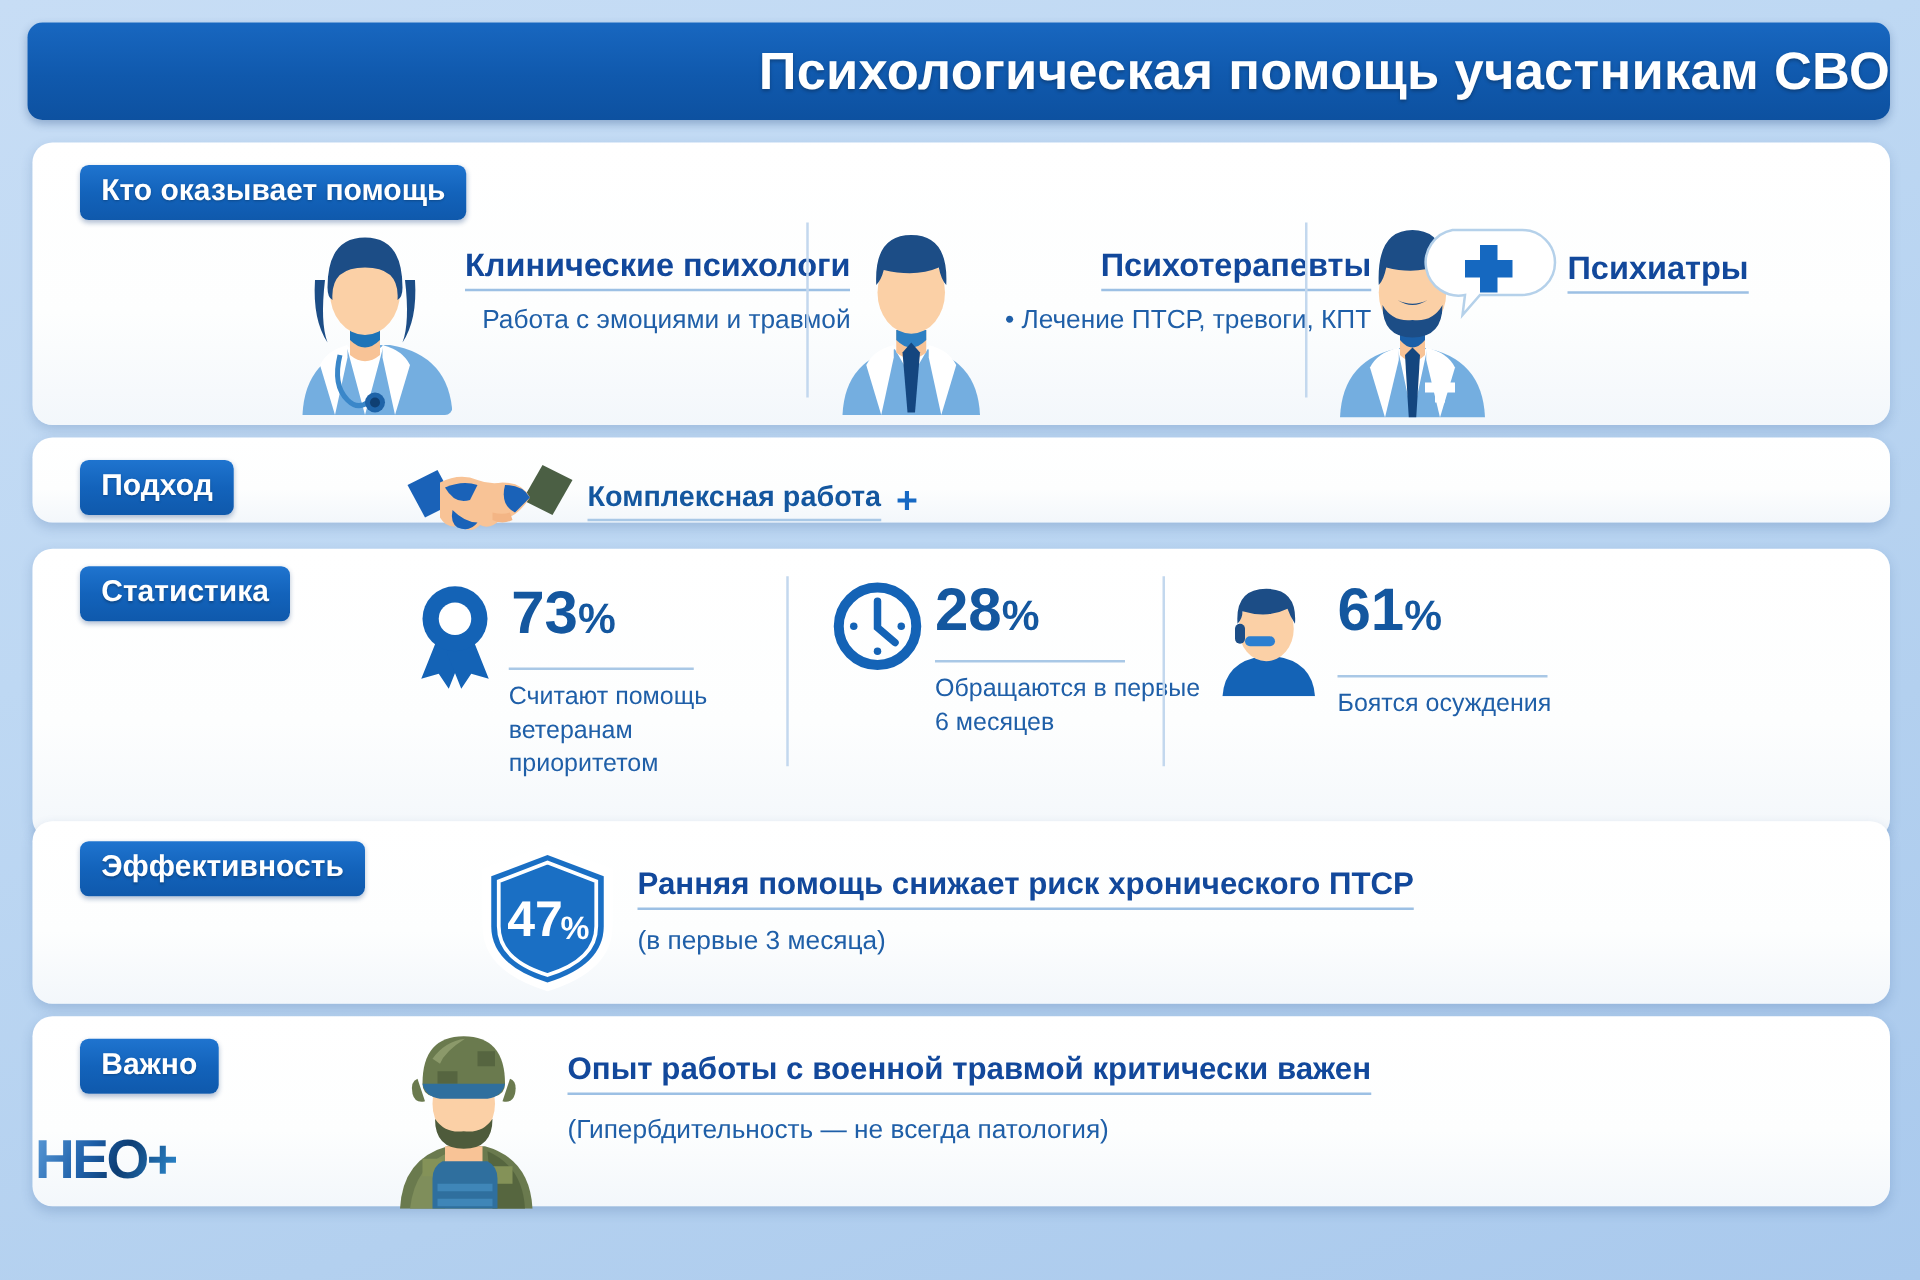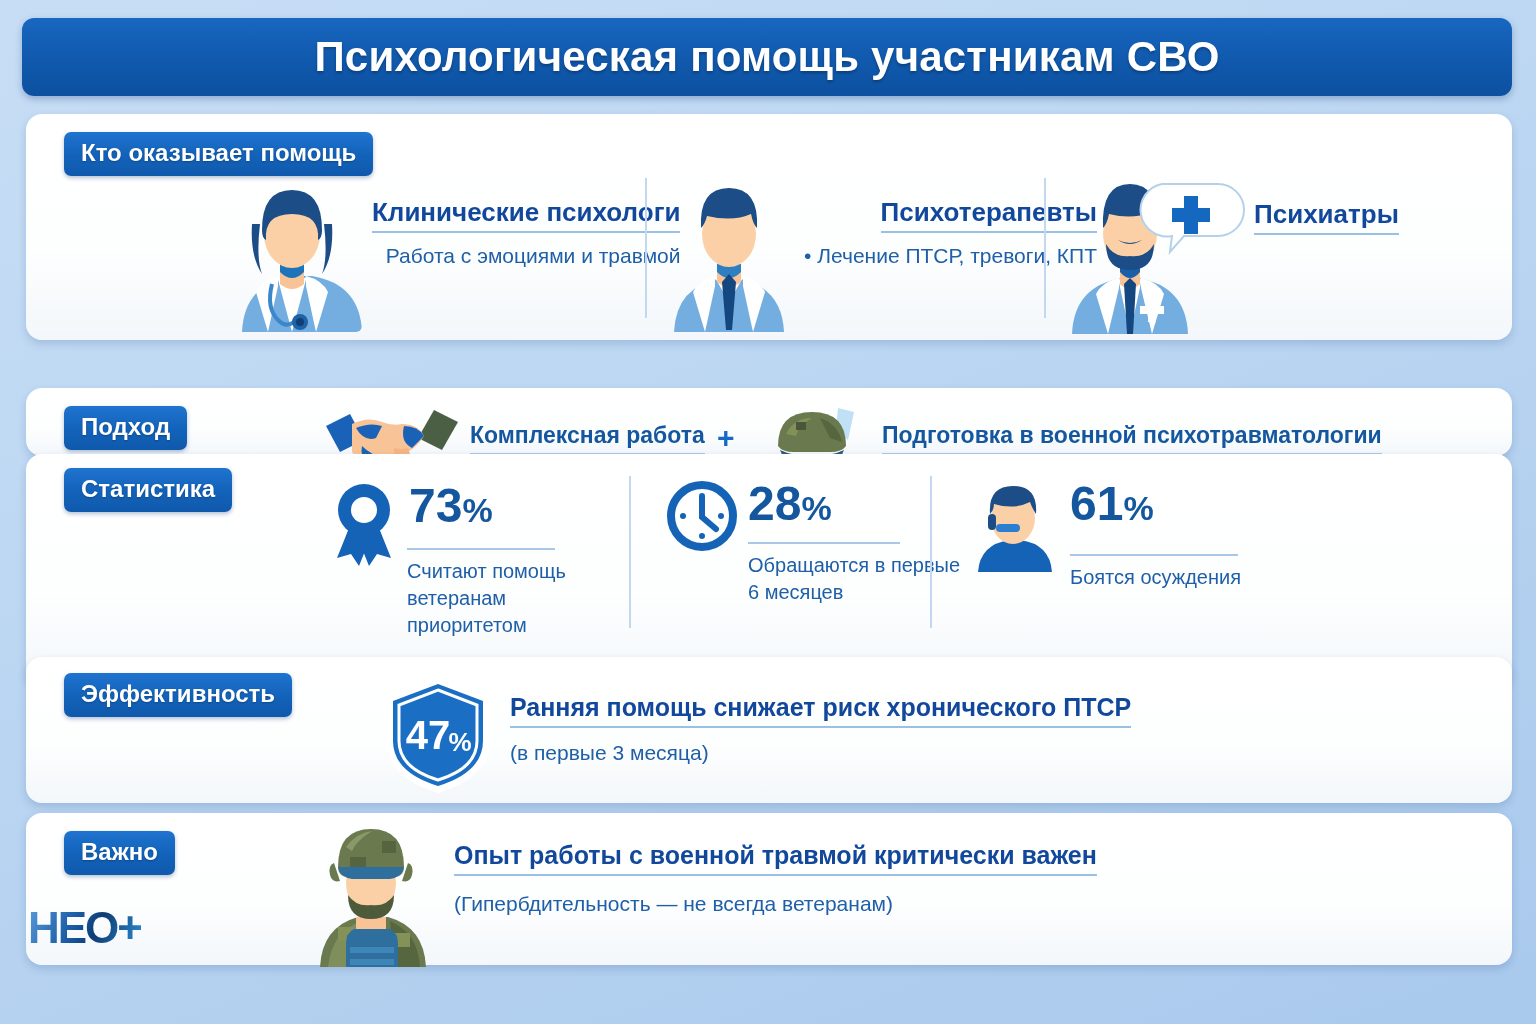--- a/index.html
+++ b/index.html
@@ -10,38 +10,38 @@
     position:relative;
   }
   .canvas{position:absolute;inset:0;}
 
   
   .title-bar{
     position:absolute;left:22px;top:18px;width:1490px;height:78px;
     background:linear-gradient(180deg,#1867c0 0%,#1059ad 55%,#0d51a0 100%);
     border-radius:12px;
     box-shadow:0 3px 7px rgba(20,60,120,.30);
-    display:flex;align-items:center;justify-content:center;
+    display:flex;align-items:center;justify-content:flex-end;
   }
   .title-bar h1{
     margin:0;color:#ffffff;font-size:42px;font-weight:bold;
     letter-spacing:.2px;text-shadow:0 2px 3px rgba(0,0,0,.28);
     white-space:nowrap;
   }
 
   
   .card{
     position:absolute;left:26px;width:1486px;
     background:linear-gradient(180deg,#ffffff 0%,#fdfefe 60%,#f3f7fb 100%);
     border-radius:16px;
     box-shadow:0 4px 9px rgba(40,80,140,.20);
   }
   #card-who{top:114px;height:226px;text-align:right;}
-  #card-approach{top:350px;height:68px;margin-top:38px;}
-  #card-stats{top:454px;height:232px;}
+  #card-approach{top:350px;height:68px;}
+  #card-stats{top:439px;height:232px;}
   #card-effect{top:657px;height:146px;}
   #card-important{top:813px;height:152px;}
 
   
   .badge{
     position:absolute;left:38px;
     background:linear-gradient(180deg,#1f74cf 0%,#1363bb 50%,#0f59ac 100%);
     color:#fff;font-weight:bold;border-radius:7px;
     padding:7px 17px 9px 17px;font-size:24px;white-space:nowrap;
     box-shadow:0 2px 4px rgba(20,60,120,.32);
@@ -231,35 +231,20 @@
           <path d="M34 24 q14-6 26-2 l-6 12 q-12 4 -20-10z" fill="#1a62b8"></path>
           <path d="M82 22 q14 0 20 10 l-12 12 q-12-6 -8-22z" fill="#1a62b8"></path>
           <path d="M40 42 q10 10 20 10 q-6 8 -16 4 q-6-4 -4-14z" fill="#1a62b8"></path>
           <path d="M72 44 q8 2 14 0 l2 6 q-8 4 -16 0z" fill="#f3b585"></path>
         </svg>
       </span>
       <span class="appr-text" style="margin-left:8px;">Комплексная работа</span>
       <span class="plus">+</span>
     </div>
 
-    <div class="appr-item" style="left:740px;top:16px;">
-      <span>
-        <svg width="110" height="64" viewBox="0 0 110 64">
-          <path d="M72 4 l16 4 l-6 28 l-12-10z" fill="#bfe0f5"></path>
-          <path d="M12 42 q0-34 34-34 q34 0 34 34 q-4 6 -16 6 h-36 q-12 0 -16-6z" fill="#6a7a4e"></path>
-          <path d="M20 30 q8-16 26-16 q-14 8 -16 18z" fill="#839159"></path>
-          <path d="M54 14 q18 6 22 24 l-12-4z" fill="#56663f"></path>
-          <path d="M30 18 h10 v8 h-10z" fill="#49563a"></path>
-          <path d="M14 46 q12 6 32 6 q20 0 32-6 q-2 8 -14 10 h-36 q-12-2 -14-10z" fill="#2e5b77"></path>
-          <path d="M24 54 h8 v8 h-8z" fill="#3d6a85"></path>
-          <path d="M58 54 q8 4 6 10 l-8-2z" fill="#2e5b77"></path>
-        </svg>
-      </span>
-      <span class="appr-text" style="margin-left:6px;">Подготовка в военной психотравматологии</span>
-    </div>
   </div>
 
   <div class="card" id="card-stats">
     <div class="badge" id="badge-stats">Статистика</div>
 
     <div class="stat" style="left:303px;top:28px;">
       <div class="stat-top">
         <span>
           <svg width="70" height="86" viewBox="0 0 70 86">
             <path d="M20 46 l-12 30 l14-4 l8 12 l12-30z" fill="#1463b6"></path>
@@ -360,19 +345,19 @@
           <rect x="52" y="38" width="16" height="10" fill="#566540"></rect>
           <path d="M40 48 h66 q-2 10 -14 12 h-38 q-12-2 -14-12z" fill="#2f6f9e"></path>
           <path d="M36 44 q-6 2 -4 12 q2 8 10 6z" fill="#6a7a4e"></path>
           <path d="M110 44 q6 2 4 12 q-2 8 -10 6z" fill="#6a7a4e"></path>
         </g>
       </svg>
     </div>
 
     <div class="imp-texts">
       <div class="imp-main">Опыт работы с военной травмой критически важен</div>
-      <div class="imp-sub">(Гипербдительность — не всегда ветеранам)</div>
+      <div class="imp-sub">(Гипербдительность — не всегда патология)</div>
     </div>
   </div>
 
   <div class="logo">НЕО+</div>
 
 </div>
 
 </body></html>

